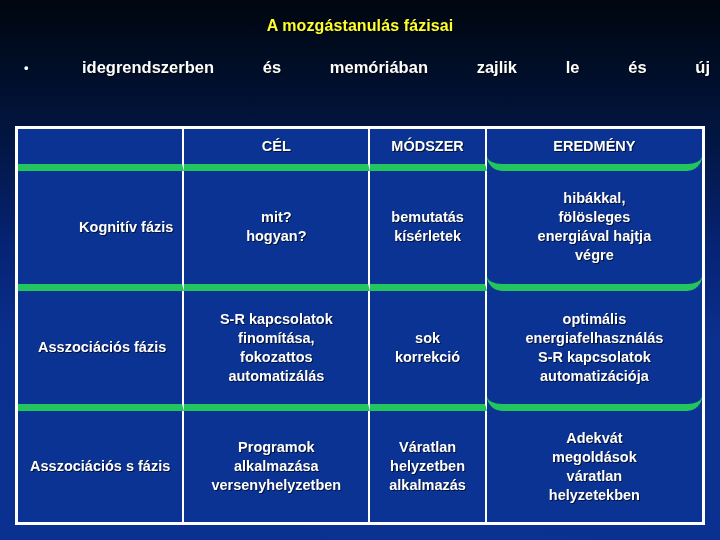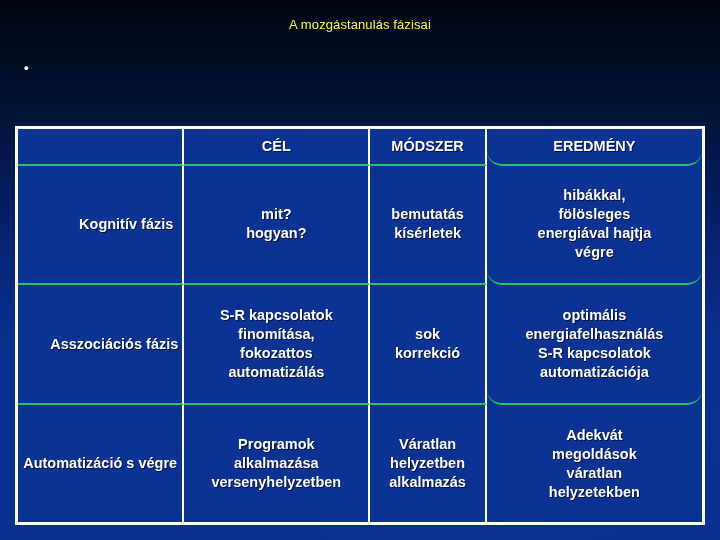--- a/index.html
+++ b/index.html
@@ -41,22 +41,22 @@
         rgba(0,0,0,0) 72%);
     pointer-events: none;
   }
   .slide-title {
     position: absolute;
     left: 0;
     top: 17px;
     width: 720px;
     text-align: center;
     color: #ffff2b;
-    font-size: 13px;
-    font-weight: normal;
+    font-size: 16px;
+    font-weight: bold;
     letter-spacing: 0.1px;
     text-shadow: 1px 1px 0 rgba(0,0,0,0.75);
   }
   .bullet-block {
     position: absolute;
     left: 24px;
     top: 56px;
     width: 686px;
     color: #ffffff;
     font-size: 16.5px;
@@ -96,21 +96,21 @@
     border-collapse: separate;
     border-spacing: 0;
     table-layout: fixed;
     background: #0a3394;
     border: 3px solid #ffffff;
     box-sizing: border-box;
   }
   table.phases td {
     background: #0a3394;
     border-right: 2px solid #ffffff;
-    border-bottom: 2px solid #22c55e;
+    border-bottom: 7px solid #22c55e;
     color: #ffffff;
     font-size: 14.5px;
     font-weight: bold;
     text-align: center;
     vertical-align: middle;
     line-height: 19px;
     padding: 2px 4px;
     text-shadow: 1px 1px 0 rgba(0,0,0,0.65);
     box-sizing: border-box;
     word-wrap: break-word;
@@ -126,38 +126,39 @@
 
   .head-cell {
     color: #ffff2b;
     vertical-align: top;
     padding-top: 6px;
     font-size: 14.5px;
   }
   .phase-cell {
     color: #ffff2b;
   }
-  .phase-cell.align-left   { text-align: right;  padding-left: 8px; margin-top: 11px; }
+  .phase-cell.align-left   { text-align: center;  padding-left: 8px; margin-top: 11px; }
   .phase-cell.align-center { text-align: center; }
   .phase-cell.align-right  { text-align: right; padding-right: 9px; }
   .cell-top { vertical-align: top; padding-top: 6px; }
 </style>
 </head>
 <body>
 
 <div class="slide">
 
   <div class="swoosh"></div>
 
   <div class="slide-title">A mozgástanulás fázisai</div>
 
   <div class="bullet-block">
     <div class="bullet-row">
       <span class="bullet-dot">•</span>
       <span class="bullet-text">
+        <span class="line1">idegrendszerben és memóriában zajlik le és új</span>
       </span>
     </div>
   </div>
 
   <table class="phases">
     <tbody>
       <tr>
         <td class="col-phase head-cell"></td>
         <td class="col-goal head-cell">CÉL</td>
         <td class="col-method head-cell">MÓDSZER</td>
@@ -172,21 +173,21 @@
       </tr>
 
       <tr>
         <td class="col-phase phase-cell align-left">Asszociációs fázis</td>
         <td class="col-goal cell-top">S-R kapcsolatok<br>finomítása,<br>fokozattos<br>automatizálás</td>
         <td class="col-method">sok<br>korrekció</td>
         <td class="col-result cell-top">optimális<br>energiafelhasználás<br>S-R kapcsolatok<br>automatizációja</td>
       </tr>
 
       <tr>
-        <td class="col-phase phase-cell align-center">Automatizáció s végre</td>
+        <td class="col-phase phase-cell align-center">Asszociációs s fázis</td>
         <td class="col-goal cell-top">Programok<br>alkalmazása<br>versenyhelyzetben</td>
         <td class="col-method cell-top">Váratlan<br>helyzetben<br>alkalmazás</td>
         <td class="col-result cell-top">Adekvát<br>megoldások<br>váratlan<br>helyzetekben</td>
       </tr>
     </tbody>
   </table>
 
 </div>
 
 </body></html>

